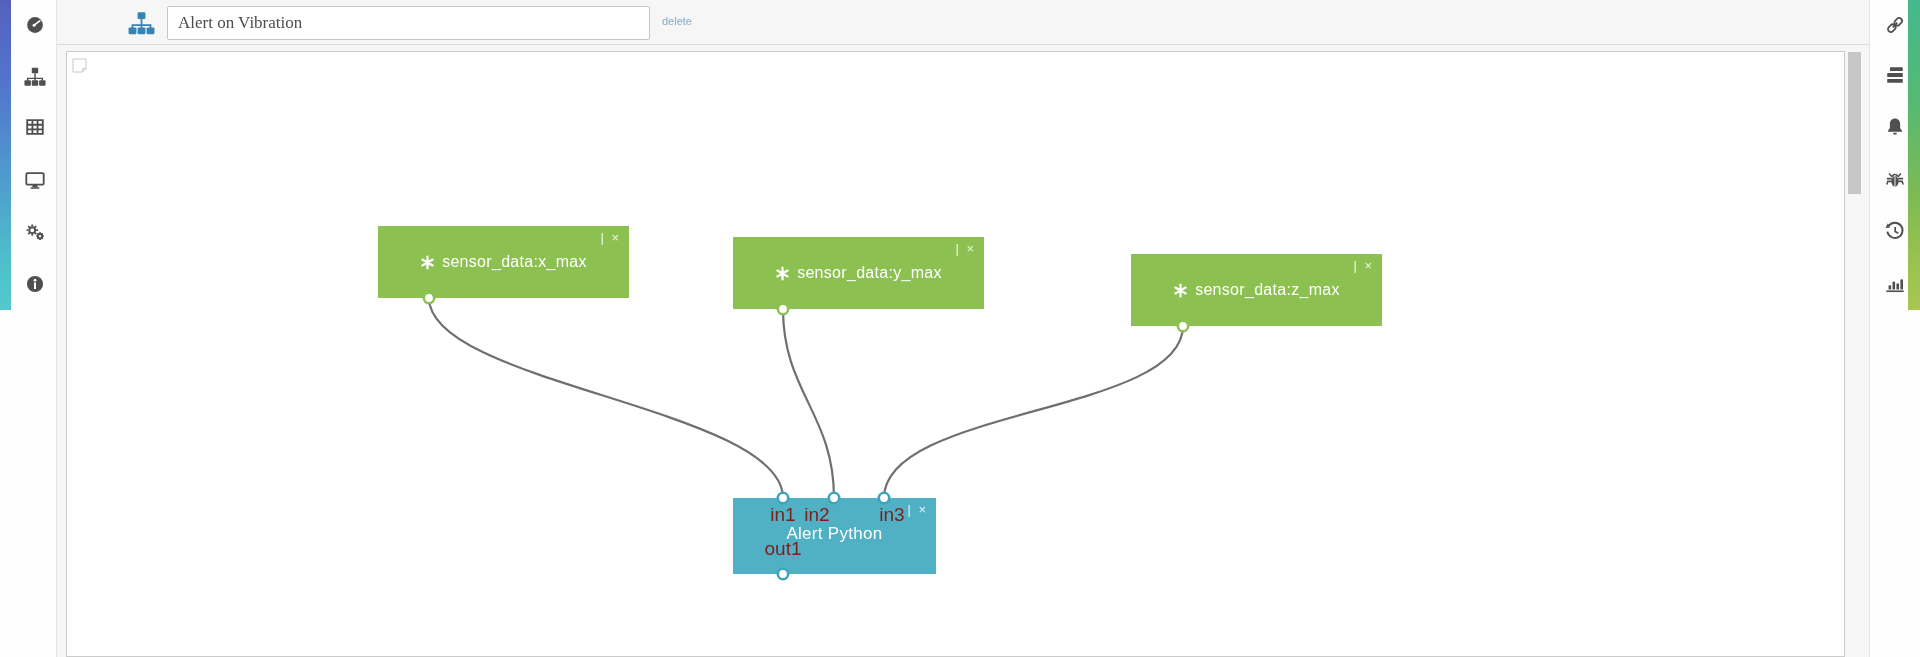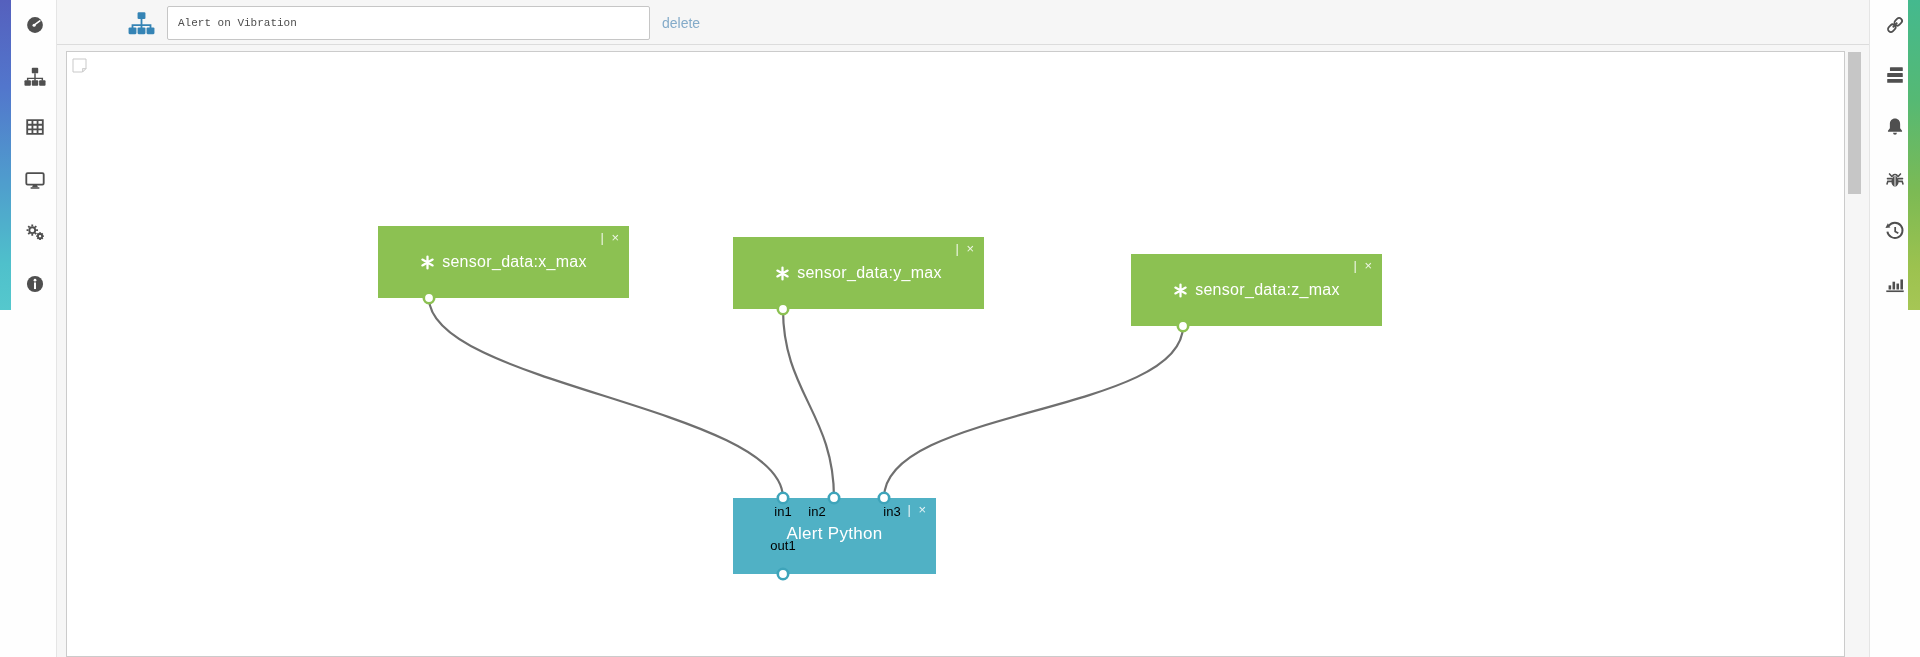--- a/index.html
+++ b/index.html
@@ -23,23 +23,23 @@
   .sidebar.left  .side-icon { left:24px; }
   .sidebar.right .side-icon { left:14px; }
   .side-icon svg { width:22px; height:22px; display:block; }
   
   .topbar { position:absolute; left:57px; top:0; width:1812px; height:45px;
     background:#f6f6f6; border-bottom:1px solid #dcdcdc; }
   .flow-badge { position:absolute; left:71px; top:10px; width:27px; height:27px; }
   .flow-badge svg { width:27px; height:27px; display:block; }
   .title-input { position:absolute; left:110px; top:6px; width:483px; height:34px;
     border:1px solid #c6c6c6; border-radius:2px; background:#fff;
-    font-family:Liberation Mono, monospace; font-size:11px; color:#4d4d4d;
+    font-family:Liberation Serif, serif; font-size:17px; color:#4d4d4d;
     padding:2px 10px; outline:none; }
-  .delete-link { position:absolute; left:605px; top:15px; font-size:14px;
+  .delete-link { position:absolute; left:605px; top:15px; font-size:11px;
     color:#84abc9; text-decoration:none; cursor:pointer;text-align:right; }
   
   .canvas { position:absolute; left:66px; top:51px; width:1779px; height:606px;
     background:#fff; border:1px solid #cbcbcb; }
   .layer { position:absolute; left:0; top:0; width:1779px; height:606px; }
   .edges-layer  { z-index:1; }
   .nodes-layer  { z-index:2; }
   .ports-layer  { z-index:3; pointer-events:none; }
   .ports-layer circle { pointer-events:all; cursor:crosshair; }
   .edge { fill:none; stroke:#6f6f6f; stroke-width:2.2px; }
@@ -49,21 +49,21 @@
   .note-icon { position:absolute; left:5px; top:6px; z-index:4; cursor:pointer; }
   
   .node { position:absolute; cursor:move; color:#fff; }
   .node.green { width:251px; height:72px; background:#8cc152;
     display:flex; align-items:center; justify-content:center; }
   .node.teal  { width:203px; height:76px; background:#50b1c5; }
   .node-label { display:flex; align-items:center; gap:7px;
     font-size:16px; letter-spacing:.3px; }
   .node-close { position:absolute; top:4px; right:8px; font-size:13px;
     color:rgba(255,255,255,.85); letter-spacing:2px; cursor:pointer; }
-  .port-label { position:absolute; font-size:13px; color:#000000;
+  .port-label { position:absolute; font-size:19px; color:#7f1d1d;
     transform:translateX(-50%); white-space:nowrap; }
   .in-row { top:6px; }
   .teal-title { position:absolute; left:0; right:0; top:26px; text-align:center;
     font-size:17px; letter-spacing:.3px; }
   .out-label { top:40px; }
   
   .vscrollbar { position:absolute; left:1848px; top:52px; width:13px; height:142px;
     background:#c6c6c6; cursor:pointer; }
 </style>
 </head>

